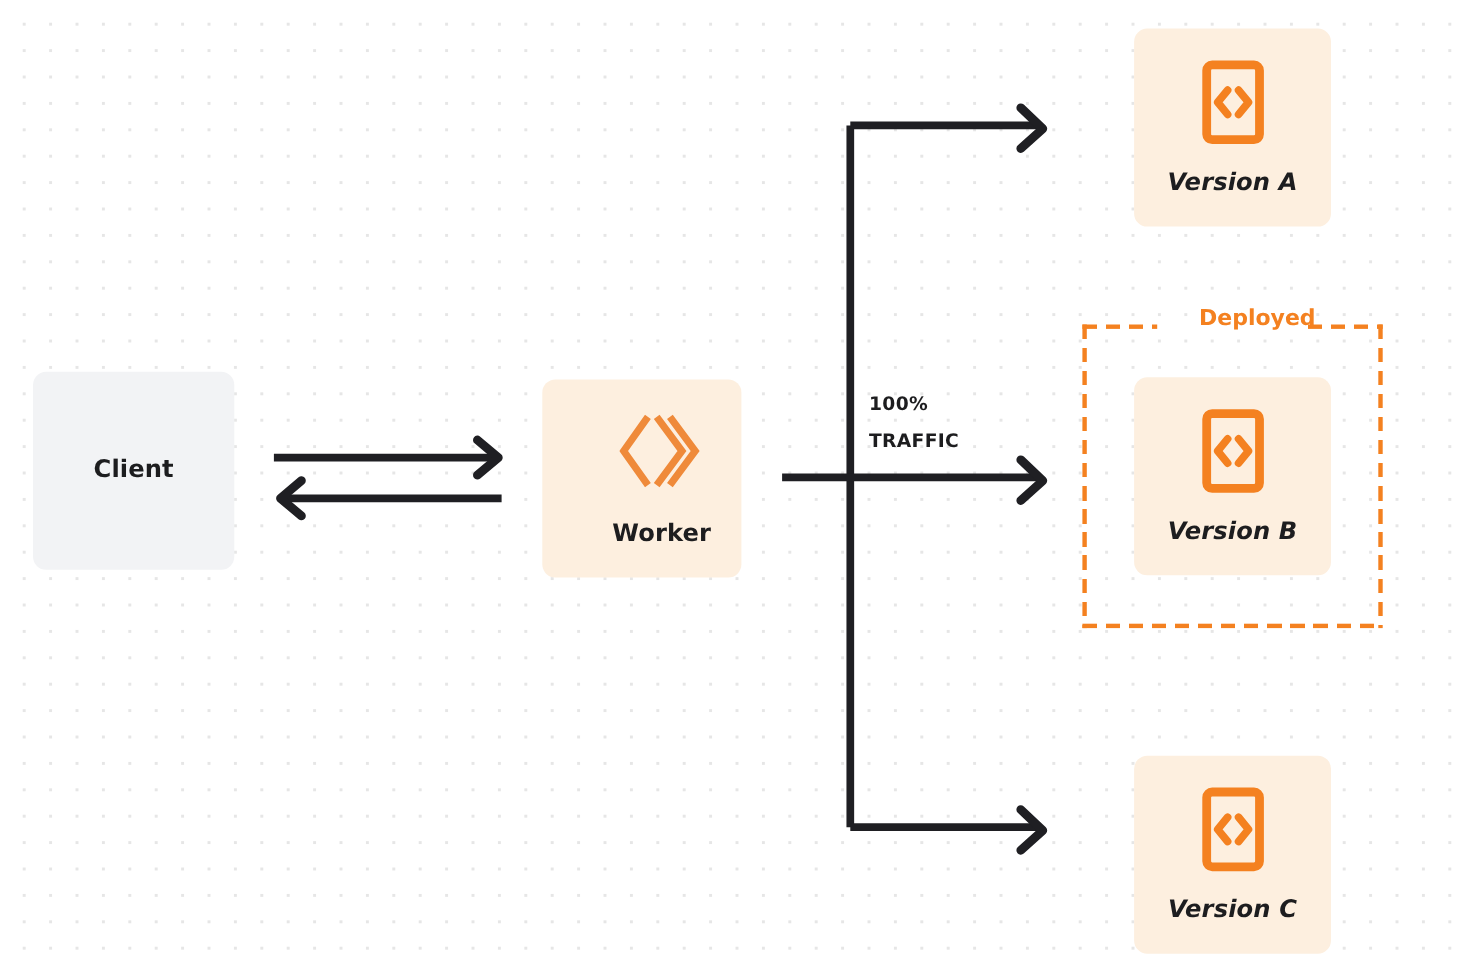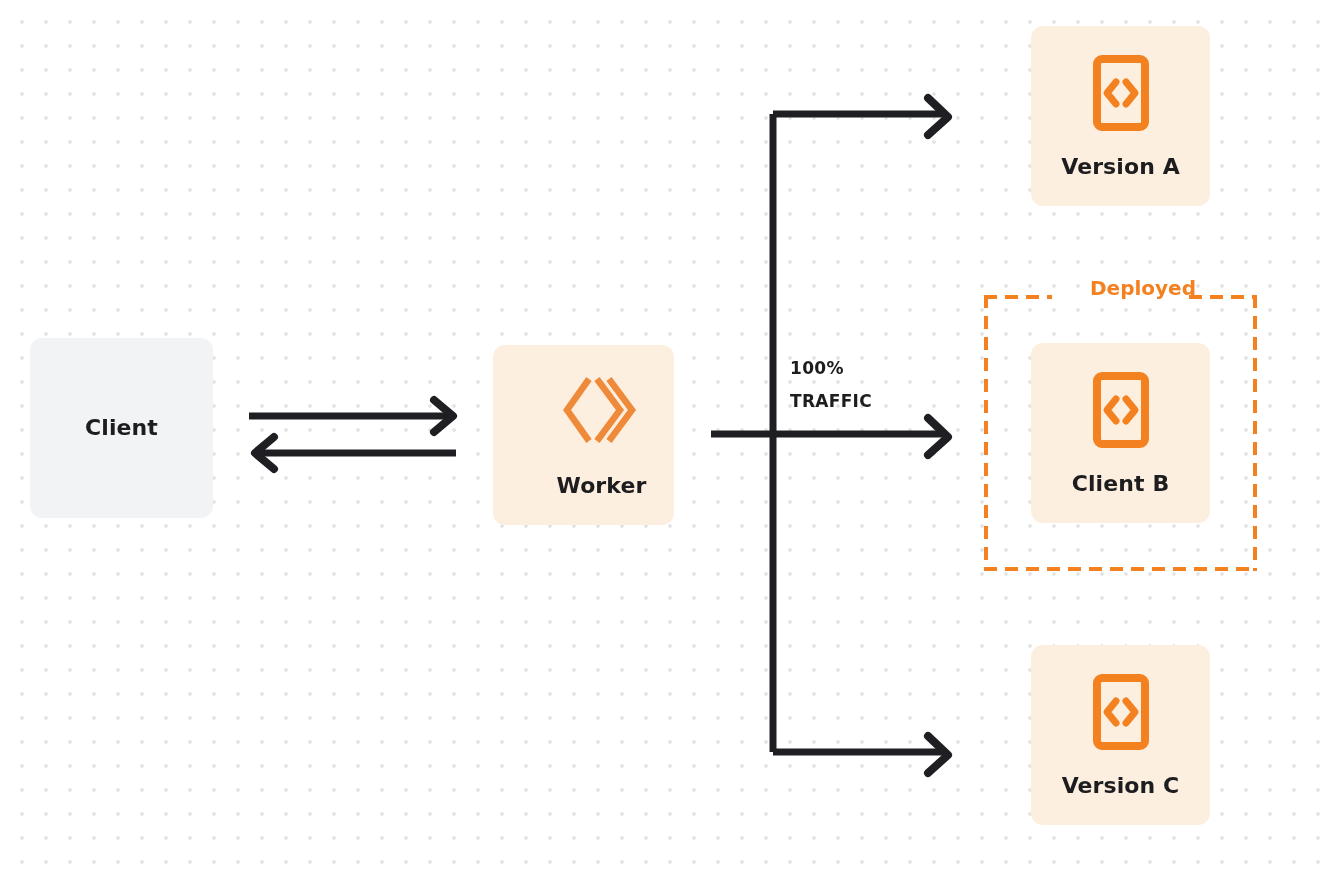--- a/index.html
+++ b/index.html
@@ -57,22 +57,22 @@
   #worker-node .node-label { margin-top: 24px; }
 
   
   .version-node {
     width: 179px;
     height: 180px;
     background: #fdefdf;
   }
   #version-a-node { left: 1031px; top: 26px; }
   #version-b-node { left: 1031px; top: 343px; }
-  #version-c-node { left: 1031px; top: 645px; }
-  .version-node .node-label { margin-top: 20px; }
+  #version-c-node { left: 1031px; top: 687px; }
+  .version-node .node-label { margin-top: 20px; font-style: italic; }
 
   
   #deployed-group {
     position: absolute;
     left: 984px;
     top: 295px;
     width: 273px;
     height: 276px;
     box-sizing: border-box;
     border: 0;
@@ -199,21 +199,21 @@
   </div>
 
   <div class="node version-node" id="version-b-node">
     <span>
       <svg width="58" height="78" viewBox="0 0 58 78" xmlns="http://www.w3.org/2000/svg">
         <rect x="5" y="5" width="48" height="68" rx="5" ry="5" fill="none" stroke="#f48120" stroke-width="8"></rect>
         <polyline points="24,28 15,39 24,50" fill="none" stroke="#f48120" stroke-width="7" stroke-linecap="round" stroke-linejoin="round"></polyline>
         <polyline points="34,28 43,39 34,50" fill="none" stroke="#f48120" stroke-width="7" stroke-linecap="round" stroke-linejoin="round"></polyline>
       </svg>
     </span>
-    <span class="node-label">Client B</span>
+    <span class="node-label">Version B</span>
   </div>
 
   <div class="node version-node" id="version-c-node">
     <span>
       <svg width="58" height="78" viewBox="0 0 58 78" xmlns="http://www.w3.org/2000/svg">
         <rect x="5" y="5" width="48" height="68" rx="5" ry="5" fill="none" stroke="#f48120" stroke-width="8"></rect>
         <polyline points="24,28 15,39 24,50" fill="none" stroke="#f48120" stroke-width="7" stroke-linecap="round" stroke-linejoin="round"></polyline>
         <polyline points="34,28 43,39 34,50" fill="none" stroke="#f48120" stroke-width="7" stroke-linecap="round" stroke-linejoin="round"></polyline>
       </svg>
     </span>

